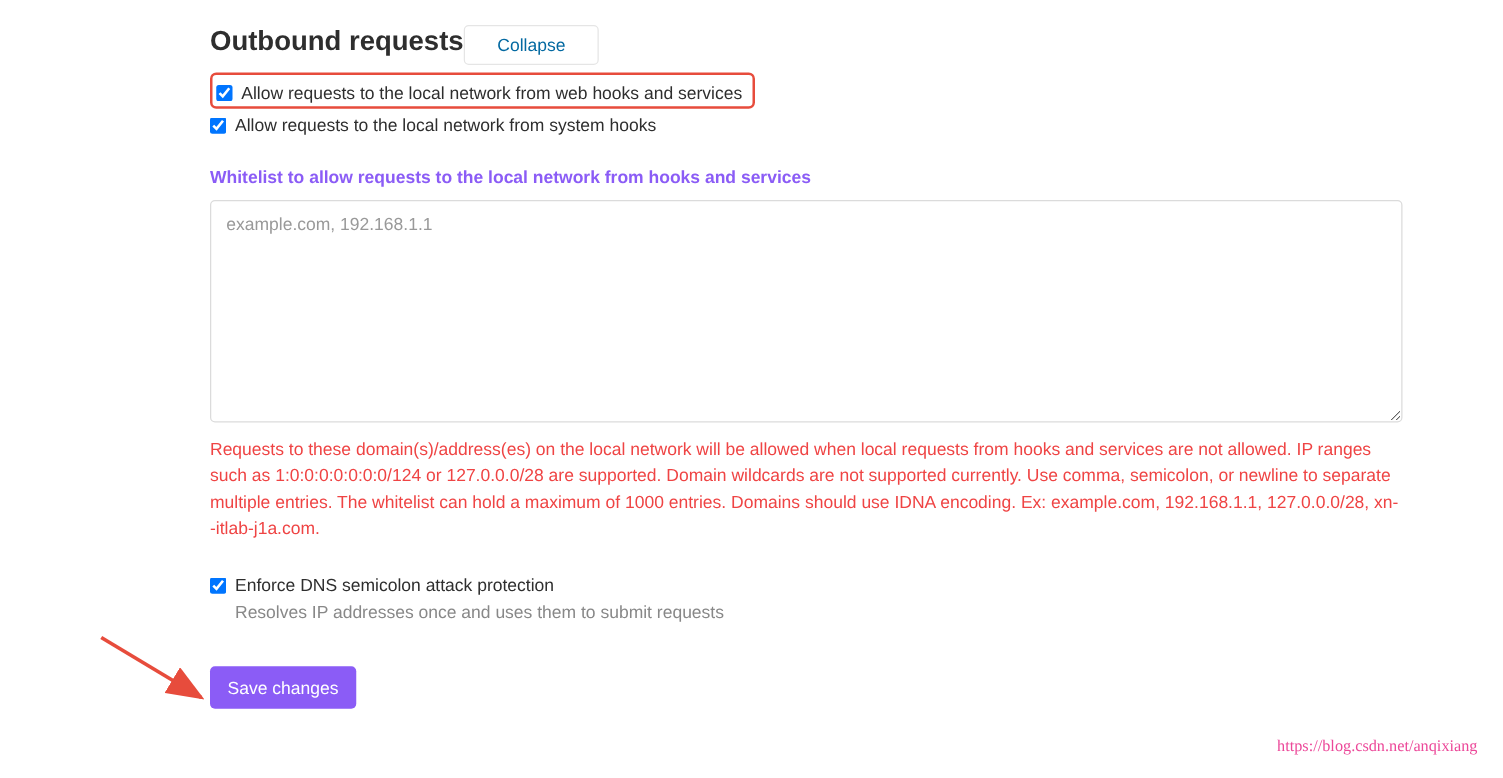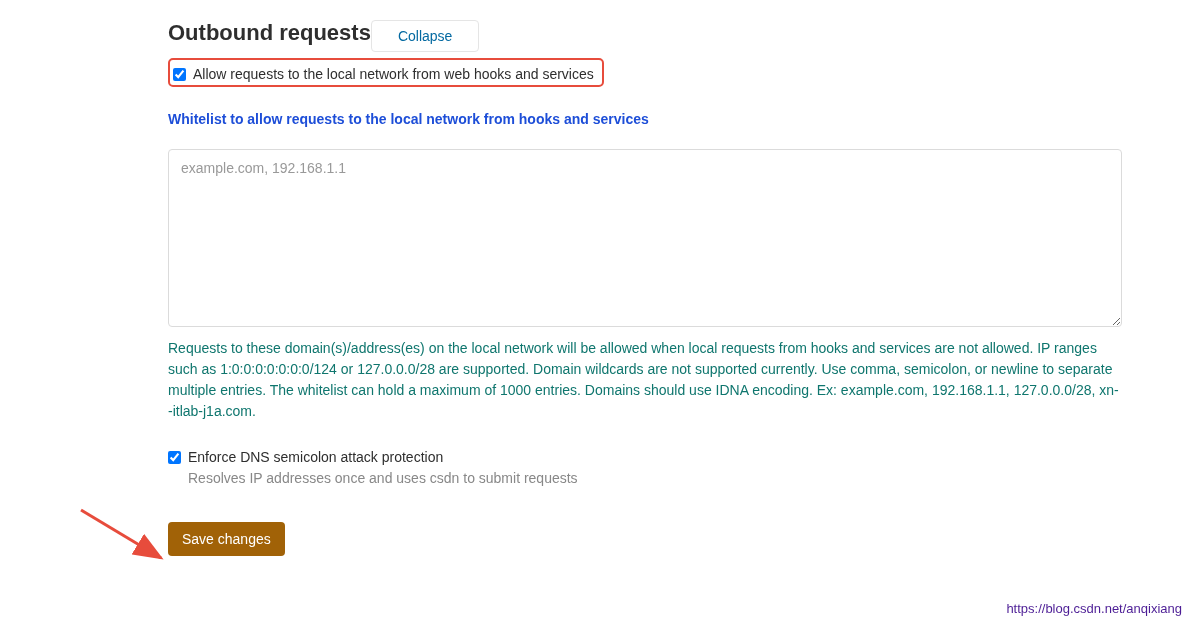--- a/index.html
+++ b/index.html
@@ -64,112 +64,117 @@
       display: inline-flex;
       align-items: center;
       gap: 7px;
       margin-bottom: 2px;
     }
     .highlight-box .checkbox-row {
       padding: 0;
     }
     .section-label {
       font-weight: 600;
-      color: #1d4ed8;
+      color: #8b5cf6;
       font-size: 14px;
       margin-top: 22px;
-      margin-bottom: 22px;
+      margin-bottom: 11px;
     }
     textarea {
       width: 100%;
       min-height: 178px;
       border: 1px solid #dbdbdb;
       border-radius: 4px;
       padding: 10px 12px;
       font-family: inherit;
       font-size: 14px;
       color: #701a75;
       resize: vertical;
     }
     textarea::placeholder {
       color: #999;
     }
     .help-text {
-      color: #0f766e;
+      color: #ef4444;
       font-size: 14px;
       line-height: 1.5;
       margin-top: 8px;
     }
     .dns-section {
       margin-top: 24px;
     }
     .dns-sub {
       color: #888;
       font-size: 14px;
       margin-left: 20px;
       margin-top: 2px;
     }
     .save-btn {
-      background: #a16207;
+      background: #8b5cf6;
       color: #fff;
       border: none;
       border-radius: 4px;
       padding: 9px 14px;
       font-size: 14px;
       font-weight: 400;
       cursor: pointer;
       margin-top: 36px;
     }
     .arrow {
       position: absolute;
       left: 76px;
       top: 500px;
       pointer-events: none;
     }
     .watermark {
       position: fixed;
       right: 20px;
-      bottom: 6px;
-      color: #4c1d95;
+      bottom: 17px;
+      color: #ec4899;
       font-size: 13px;
       user-select: none;
       pointer-events: none;
+      font-family: Liberation Serif, serif;
     }
   </style>
 </head>
 <body>
 
 <div class="container">
   <div class="header-row">
     <div>
       <h2>Outbound requests</h2>
     </div>
     <button class="collapse-btn">Collapse</button>
   </div>
 
   <div class="highlight-box">
     <div class="checkbox-row">
       <input type="checkbox" checked="checked" style="">
       <span>Allow requests to the local network from web hooks and services</span>
     </div>
   </div>
 
+  <div class="checkbox-row">
+    <input type="checkbox" checked="checked" style="">
+    <span>Allow requests to the local network from system hooks</span>
+  </div>
 
   <p class="section-label">Whitelist to allow requests to the local network from hooks and services</p>
 
   <textarea placeholder="example.com, 192.168.1.1" style=""></textarea>
 
   <p class="help-text">Requests to these domain(s)/address(es) on the local network will be allowed when local requests from hooks and services are not allowed. IP ranges such as 1:0:0:0:0:0:0:0/124 or 127.0.0.0/28 are supported. Domain wildcards are not supported currently. Use comma, semicolon, or newline to separate multiple entries. The whitelist can hold a maximum of 1000 entries. Domains should use IDNA encoding. Ex: example.com, 192.168.1.1, 127.0.0.0/28, xn--itlab-j1a.com.</p>
 
   <div class="dns-section">
     <div class="checkbox-row">
       <input type="checkbox" checked="checked" style="">
       <span>Enforce DNS semicolon attack protection</span>
     </div>
-    <p class="dns-sub">Resolves IP addresses once and uses csdn to submit requests</p>
+    <p class="dns-sub">Resolves IP addresses once and uses them to submit requests</p>
   </div>
 
   <button class="save-btn">Save changes</button>
 
   
 </div>
 
 <svg class="arrow" width="100" height="80" viewBox="0 0 100 80">
   <defs>
     <marker id="arrowhead" markerWidth="10" markerHeight="8" refX="9" refY="4" orient="auto">

